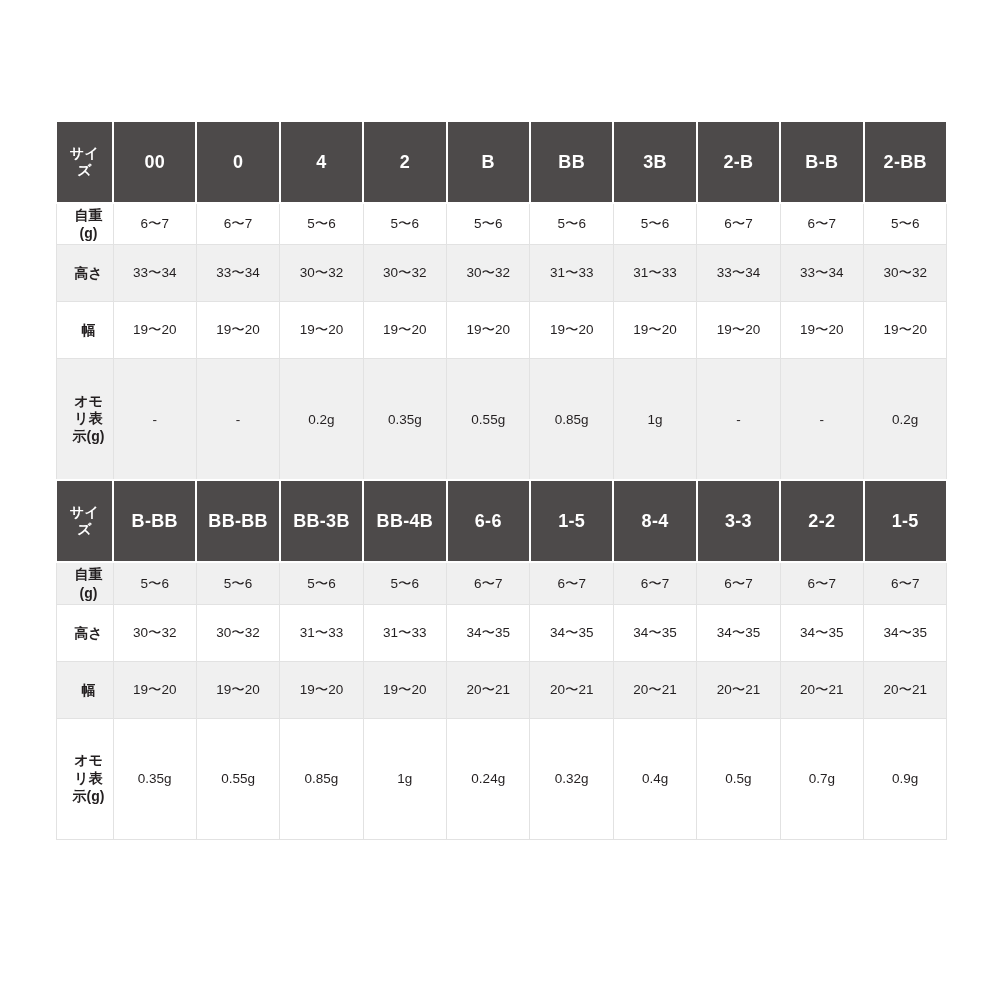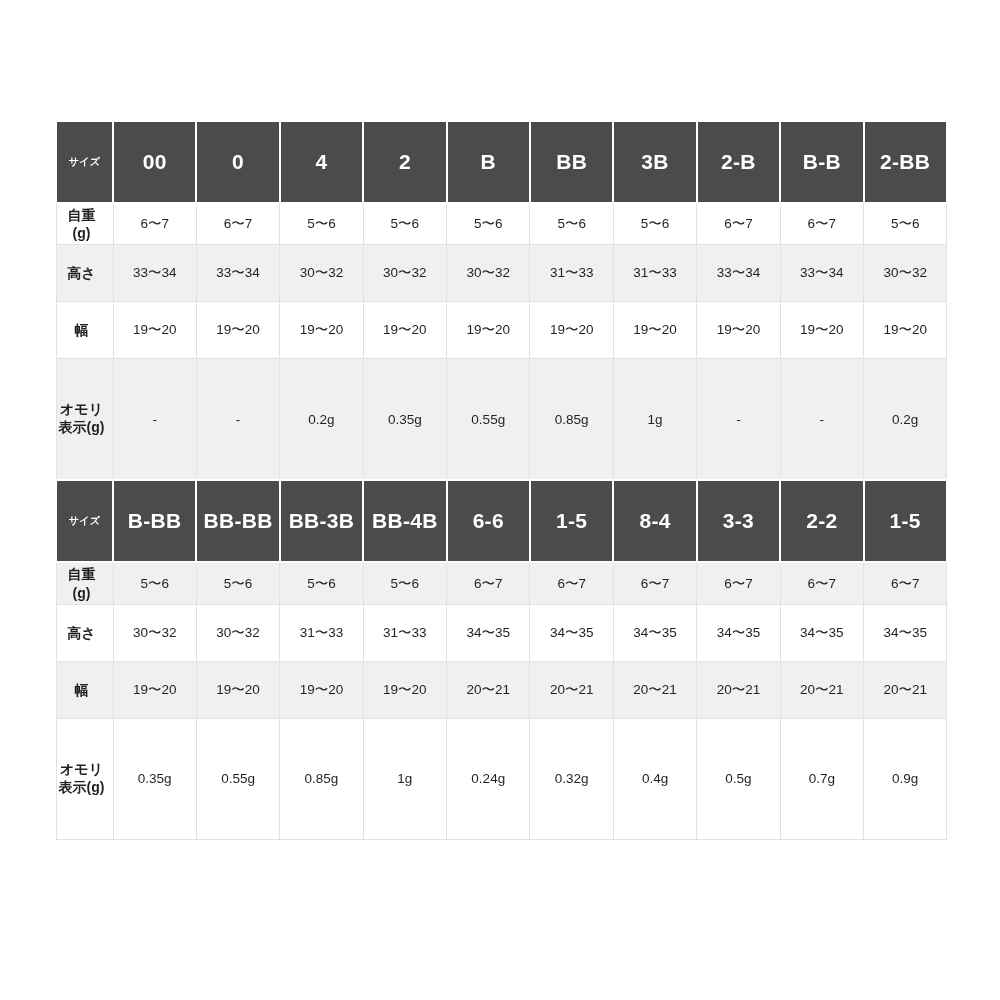--- a/index.html
+++ b/index.html
@@ -38,46 +38,46 @@
     color: #ffffff;
     font-weight: bold;
     text-align: center;
     vertical-align: middle;
     border: 2px solid #ffffff;
     height: 76px;
     padding: 2px 1px;
     letter-spacing: 0.3px;
   }
   tr.header-row > th.label-cell {
-    font-size: 10px;
+    font-size: 14px;
     line-height: 1.25;
     word-break: break-all;
     padding-left: 8px;
     padding-right: 8px;
   }
   tr.header-row > td.size-cell {
-    font-size: 21px;
+    font-size: 18px;
   }
 
   
   tr.body-row > th,
   tr.body-row > td {
     text-align: center;
     vertical-align: middle;
     border: 1px solid #e2e2e2;
     font-size: 13.5px;
     color: #231f20;
     padding: 2px 1px;
   }
   tr.body-row > th.label-cell {
     font-weight: bold;
     font-size: 14px;
     line-height: 1.3;
     word-break: break-all;
-    padding-left: 2px;
+    padding-left: 16px;
     padding-right: 8px;
   }
   tr.body-row.shade-white > th,
   tr.body-row.shade-white > td { background: #ffffff; }
   tr.body-row.shade-gray > th,
   tr.body-row.shade-gray > td { background: #f0f0f0; }
   tr.row-height > th, tr.row-height > td { height: 52px; margin-left: 44px; }
   tr.row-width  > th, tr.row-width  > td { height: 52px; }
   tr.row-sinker > th, tr.row-sinker > td { height: 116px; }
   tr.row-sinker > th.label-cell { line-height: 1.28; text-align: center; }

